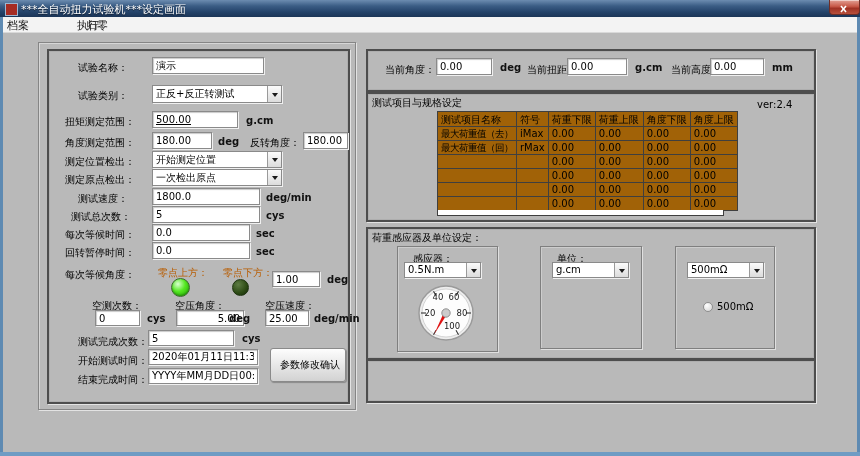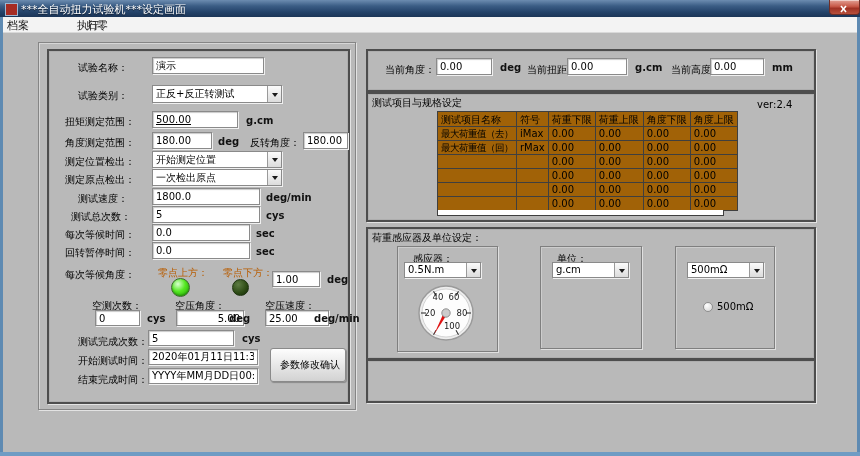--- a/index.html
+++ b/index.html
@@ -143,21 +143,21 @@
   <input class="abs tfield" style="left: 272px; top: 271px; width: 48px; height: 16px;" value="1.00">
   <div class="abs unit" style="left:327px;top:274px;">deg</div>
 
   <div class="abs lbl" style="left:92px;top:299px;">空测次数：</div>
   <div class="abs lbl" style="left:175px;top:299px;">空压角度：</div>
   <div class="abs lbl" style="left:265px;top:299px;">空压速度：</div>
   <input class="abs tfield" style="left: 95px; top: 310px; width: 45px; height: 16px;" value="0">
   <div class="abs unit" style="left:147px;top:313px;">cys</div>
   <input class="abs tfield" style="left: 176px; top: 310px; width: 68px; height: 16px; text-align: right;" value="5.00">
   <div class="abs unit" style="left:229px;top:313px;">deg</div>
-  <input class="abs tfield" style="left: 265px; top: 310px; width: 64px; height: 16px;" value="25.00">
+  <input class="abs tfield" style="left: 265px; top: 310px; width: 44px; height: 16px;" value="25.00">
   <div class="abs unit" style="left:314px;top:313px;">deg/min</div>
 
   <div class="abs lbl" style="left:78px;top:335px;">测试完成次数：</div>
   <input class="abs tfield" style="left: 148px; top: 330px; width: 86px; height: 16px;" value="5">
   <div class="abs unit" style="left:242px;top:333px;">cys</div>
 
   <div class="abs lbl" style="left:78px;top:354px;">开始测试时间：</div>
   <input class="abs tfield" style="left: 148px; top: 349px; width: 110px; height: 16px;" value="2020年01月11日11:31">
 
   <div class="abs lbl" style="left:78px;top:373px;">结束完成时间：</div>

